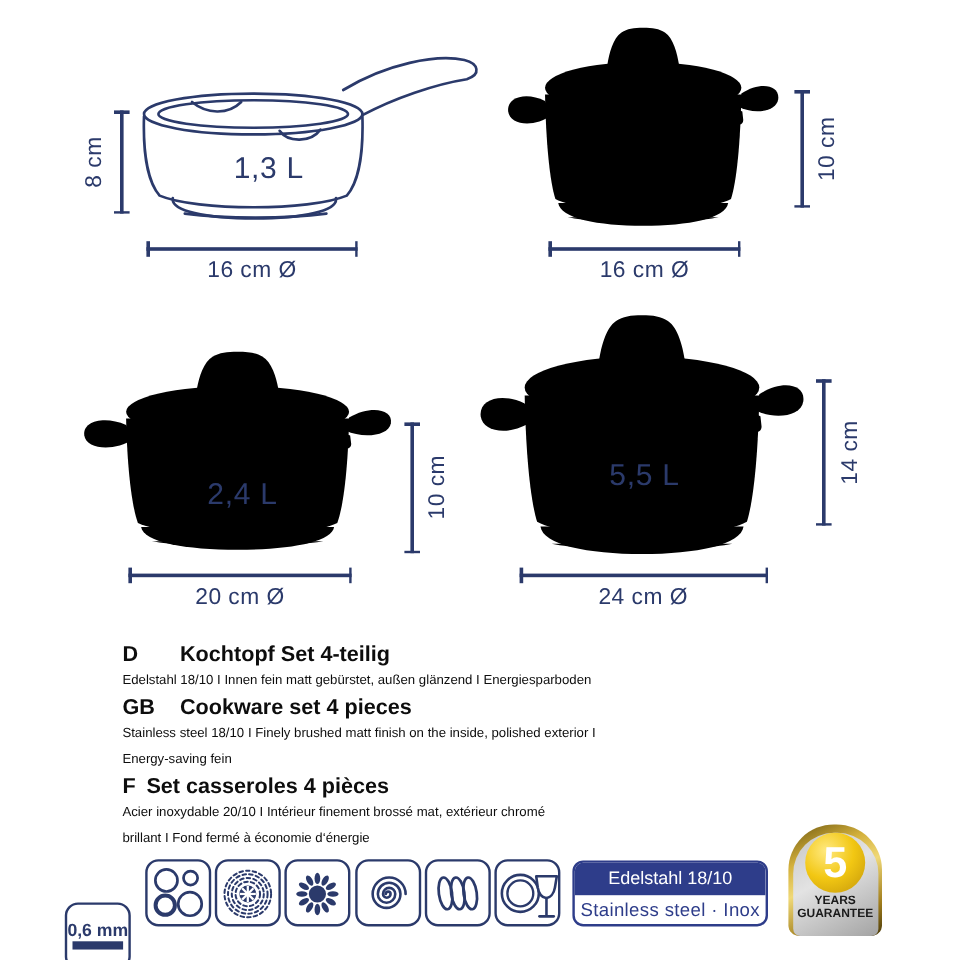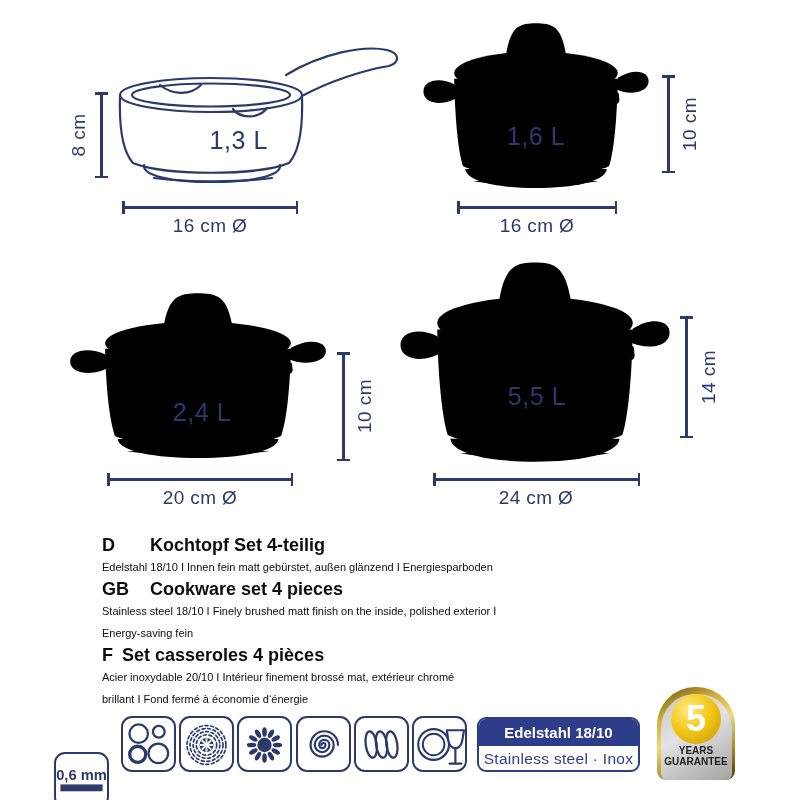--- a/index.html
+++ b/index.html
@@ -38,21 +38,21 @@
   
   .ic{position:absolute;top:716px;width:55px;height:56px;box-sizing:border-box;
       border:2.6px solid var(--navy);border-radius:11px;background:#fff;}
   .ic svg{position:absolute;inset:0;width:100%;height:100%;}
   .ic svg .ln{stroke:var(--navy);fill:none;stroke-linecap:round;}
   .ic svg .fl{fill:var(--navy);stroke:none;}
   .thick-text{font-weight:bold;font-size:15px;fill:var(--navy);font-family:"Liberation Sans","DejaVu Sans",sans-serif;}
   
   .mat-badge{position:absolute;left:477px;top:717px;width:163px;height:55px;box-sizing:border-box;
       border:2px solid var(--badge);border-radius:9px;background:#fff;overflow:hidden;}
-  .mat-badge .top{height:27px;background:var(--badge);color:#fff;font-weight:bold;font-size:15px;
+  .mat-badge .top{height:27px;background:var(--badge);color:#fff;font-weight:normal;font-size:15px;
       text-align:center;line-height:27px;}
   .mat-badge .bot{height:24px;color:var(--badge);font-size:15.5px;text-align:center;line-height:25px;letter-spacing:.3px;}
   
   .seal{position:absolute;left:657px;top:687px;width:78px;height:93px;box-sizing:border-box;
       border-radius:38px 38px 9px 9px;padding:3.5px;
       background:linear-gradient(155deg,#6b5510,#d4b13c 28%,#f0d978 48%,#a07d1c 78%,#4a3a0a);}
   .seal-inner{width:100%;height:100%;box-sizing:border-box;border-radius:34px 34px 6px 6px;
       background:linear-gradient(150deg,#c6c6c6,#e3e3e3 42%,#a3a3a3);text-align:center;}
   .seal-circle{width:50px;height:50px;border-radius:50%;margin:3px auto 1px auto;
       background:radial-gradient(circle at 35% 30%,#ffe980,#f2c713 48%,#c3960a);
@@ -102,32 +102,31 @@
     <svg class="pot abs" style="left:116px;top:45px;" width="292" height="140" viewBox="0 0 292 140">
       <path d="M170,30 C206,8 248,0 271,5 C283,8 285,17 273,21 C247,25 212,37 186,51"></path>
       <ellipse cx="95" cy="50" rx="91" ry="17"></ellipse>
       <ellipse cx="95" cy="50" rx="79" ry="11.5"></ellipse>
       <path d="M44,40 C56,50 74,51 85,40"></path>
       <path d="M117,64 C124,74 143,74 151,63"></path>
       <path d="M4,52 C3,85 8,108 17,118 C48,131 142,131 173,118 C182,108 187,85 186,52"></path>
       <path d="M28,120 C26,131 56,137 96,137 C136,137 166,131 164,120"></path>
       <path d="M38,133 C72,137.5 122,137.5 156,133"></path>
     </svg>
-    <div class="vol-label" style="left:148px;top:126px;text-align:right;">1,3 L</div>
+    <div class="vol-label" style="left:164px;top:126px;">1,3 L</div>
     <div class="vdim" style="left:100px;top:92px;height:86px;"></div>
     <div class="dim-label v" style="left:79px;top:135px;">8 cm</div>
     <div class="hdim" style="left:122px;top:206px;width:176px;"></div>
     <div class="dim-label h" style="left:135px;top:215px;">16 cm Ø</div>
   </div>
 
   <div class="fig">
     <svg class="pot abs" style="left:418px;top:16px;" width="236" height="184" viewBox="0 0 300 232" preserveAspectRatio="none">
       <use href="#lidpot"></use>
     </svg>
-    <div class="vol-label" style="left:476px;top:122px;">1,6 L</div>
     <div class="vdim" style="left:667px;top:75px;height:98px;"></div>
     <div class="dim-label v" style="left:690px;top:124px;">10 cm</div>
     <div class="hdim" style="left:457px;top:206px;width:160px;"></div>
     <div class="dim-label h" style="left:462px;top:215px;">16 cm Ø</div>
   </div>
 
   <div class="fig">
     <svg class="pot abs" style="left:64px;top:286px;" width="268" height="184" viewBox="0 0 300 232" preserveAspectRatio="none">
       <use href="#lidpot"></use>
     </svg>

